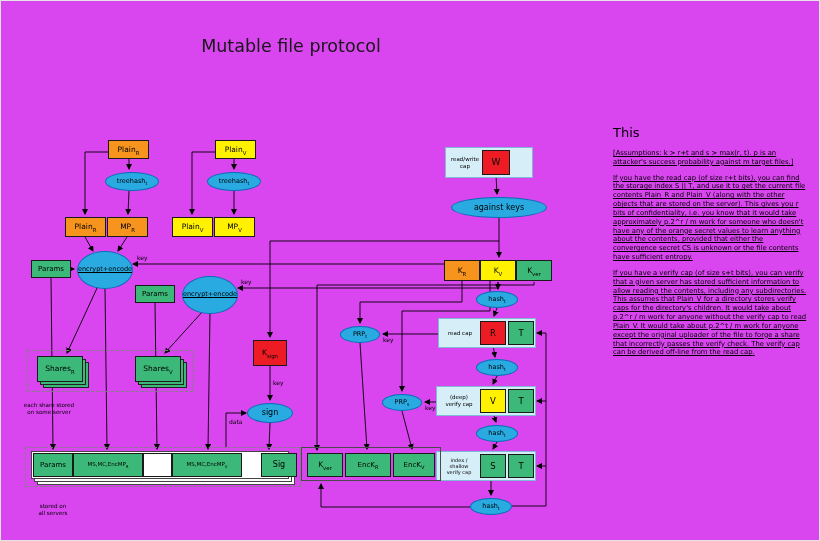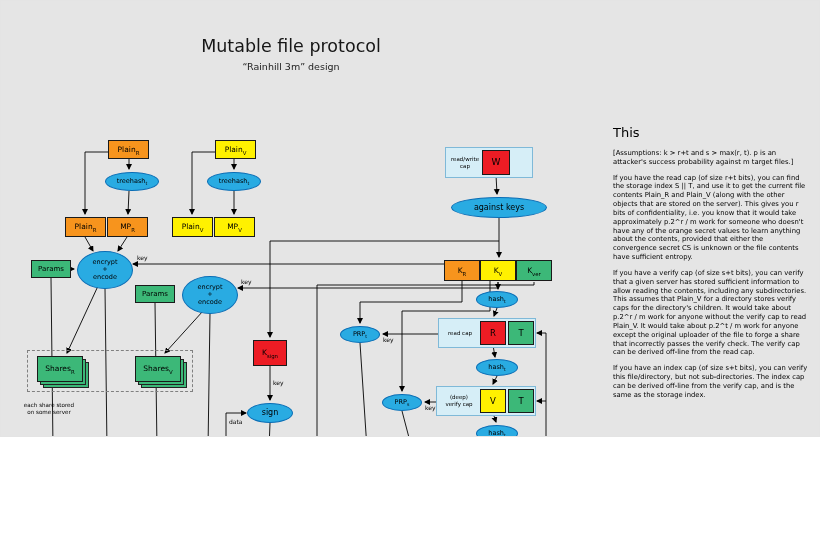--- a/index.html
+++ b/index.html
@@ -1,18 +1,18 @@
 <!DOCTYPE html>
 <html style="--orange: #F7941D; --yellow: #FFF100; --green: #3CB878; --red: #ED1C24; --blue: #29ABE2; --pale_blue: #D6EEF7;"><head>
 <meta charset="utf-8">
 <style>
   * { box-sizing: border-box; margin: 0; padding: 0; }
   html,body { background:#fff; }
   body { font-family: "DejaVu Sans", "Liberation Sans", sans-serif; color:#000; }
-  #canvas { position:relative; width:820px; height:437px; background:#e5e5e5; overflow:hidden; border:1px solid #e4e4e4; }
+  #canvas { position:relative; width:820px; height:541px; background:#d946ef; overflow:hidden; border:1px solid #e4e4e4; }
 
   svg.wires { position:absolute; left:0; top:0; z-index:1; }
 
   .node { position:absolute; display:flex; align-items:center; justify-content:center;
           text-align:center; font-size:8px; line-height:1; z-index:3; }
   .box { border:1px solid #1a1a1a; }
   .ellipse { border-radius:50%; border:1px solid #0a6db5; background:var(--blue,#29ABE2); }
   .orange { background:var(--orange,#F7941D); }
   .yellow { background:var(--yellow,#FFF100); }
   .green  { background:var(--green,#3CB878); }
@@ -26,34 +26,34 @@
   .groupbox { position:absolute; border:1px solid #4a4a4a; z-index:2; }
   .sheet { position:absolute; background:#fff; border:1px solid #444; z-index:2;
            box-shadow: 3px 3px 0 -1px #fff, 3px 3px 0 0 #444, 6px 6px 0 -1px #fff, 6px 6px 0 0 #444; }
   .stack { box-shadow: 3px 3px 0 -1px var(--green,#3CB878), 3px 3px 0 0 #222,
                        6px 6px 0 -1px var(--green,#3CB878), 6px 6px 0 0 #222; }
 
   .tinylabel { position:absolute; font-size:6px; line-height:1.1; z-index:4; }
   .note { position:absolute; font-size:5.6px; line-height:1.3; text-align:center; z-index:3; }
 
   sub { font-size:0.72em; line-height:0; }
-  .col { display:flex; flex-direction:column; align-items:center; line-height:1.08; }
+  .col { display:flex; flex-direction:row; align-items:flex-end; line-height:1.08;text-decoration:underline; }
 
   .f5  { font-size:5px; }  .f55 { font-size:5.5px; } .f65 { font-size:6.5px; }
   .f7  { font-size:7px; }  .f75 { font-size:7.5px; } .f85 { font-size:8.5px; }
   .f9  { font-size:9px; }
 
   .title { position:absolute; left:110px; top:35px; width:360px; text-align:center;
            font-size:17.5px; color:#161616; z-index:2; }
   .subtitle { position:absolute; left:110px; top:60px; width:360px; text-align:center;
               font-size:9.5px; color:#222; z-index:2; }
 
   .goals { position:absolute; left:612px; top:124px; width:196px; z-index:2; }
   .goals h2 { font-size:13px; font-weight:normal; color:#000; margin-bottom:9px; }
-  .goals p { font-size:6.8px; line-height:1.3; margin-bottom:7px; }
+  .goals p { font-size:6.8px; line-height:1.3; margin-bottom:7px;text-decoration:underline; }
 </style>
 </head>
 <body>
 
 <div id="canvas">
 
   <svg class="wires" width="820" height="541">
     <defs>
       <marker id="ah" markerWidth="7" markerHeight="7" refX="5" refY="3" orient="auto" markerUnits="userSpaceOnUse">
         <path d="M0,0 L6,3 L0,6 z" fill="#000"></path>
@@ -98,21 +98,20 @@
       <path d="M545,400 L536,400" marker-end="url(#ah)"></path>
       <path d="M545,465 L536,465" marker-end="url(#ah)"></path>
       <path d="M469,506 L320,506 L320,483" marker-end="url(#ah)"></path>
       <path d="M269,365 L269,399" marker-end="url(#ah)"></path>
       <path d="M269,422 L268,448" marker-end="url(#ah)"></path>
       <path d="M225,446 L225,412 L245,412" marker-end="url(#ah)"></path>
     </g>
   </svg>
 
   <div class="title">Mutable file protocol</div>
-  <div class="subtitle">“Rainhill 3m” design</div>
 
   <div class="node box orange f75" style="left:107px;top:139px;width:41px;height:19px">
     <span><span>Plain</span><sub>R</sub></span>
   </div>
   <div class="node ellipse f65" style="left:104px;top:171px;width:54px;height:19px">
     <span><span>treehash</span><sub>t</sub></span>
   </div>
   <div class="node box yellow f75" style="left:214px;top:139px;width:41px;height:19px">
     <span><span>Plain</span><sub>V</sub></span>
   </div>
@@ -292,16 +291,15 @@
   <div class="tinylabel" style="left:272px;top:379px">key</div>
   <div class="tinylabel" style="left:382px;top:336px">key</div>
   <div class="tinylabel" style="left:424px;top:404px">key</div>
   <div class="tinylabel" style="left:228px;top:418px">data</div>
 
   <div class="goals">
     <h2>This</h2>
     <p>[Assumptions: k &gt; r+t and s &gt; max(r, t). p is an attacker's success probability against m target files.]</p>
     <p>If you have the read cap (of size r+t bits), you can find the storage index S || T, and use it to get the current file contents Plain_R and Plain_V (along with the other objects that are stored on the server). This gives you r bits of confidentiality, i.e. you know that it would take approximately p.2^r / m work for someone who doesn't have any of the orange secret values to learn anything about the contents, provided that either the convergence secret CS is unknown or the file contents have sufficient entropy.</p>
     <p>If you have a verify cap (of size s+t bits), you can verify that a given server has stored sufficient information to allow reading the contents, including any subdirectories. This assumes that Plain_V for a directory stores verify caps for the directory's children. It would take about p.2^r / m work for anyone without the verify cap to read Plain_V. It would take about p.2^t / m work for anyone except the original uploader of the file to forge a share that incorrectly passes the verify check. The verify cap can be derived off-line from the read cap.</p>
-    <p>If you have an index cap (of size s+t bits), you can verify this file/directory, but not sub-directories. The index cap can be derived off-line from the verify cap, and is the same as the storage index.</p>
   </div>
 
 </div>
 
 </body></html>

